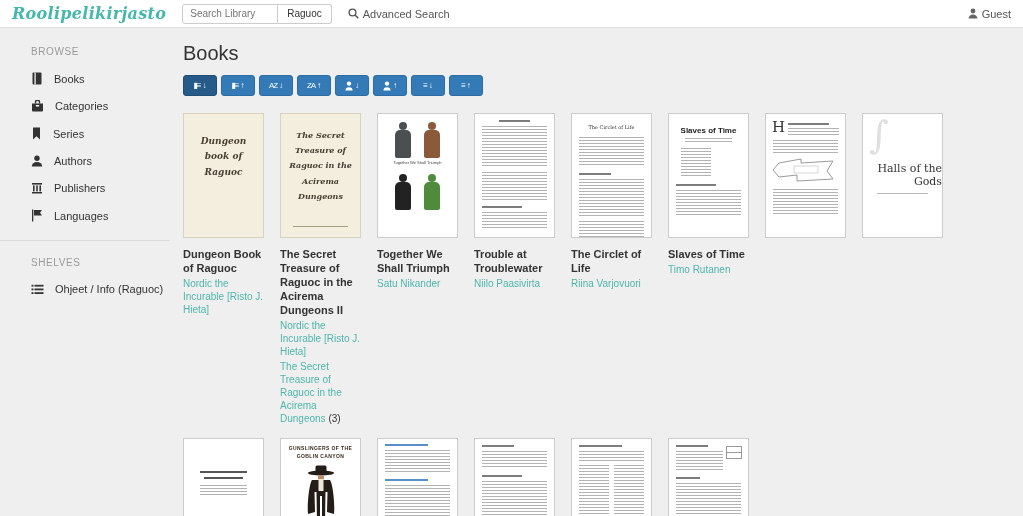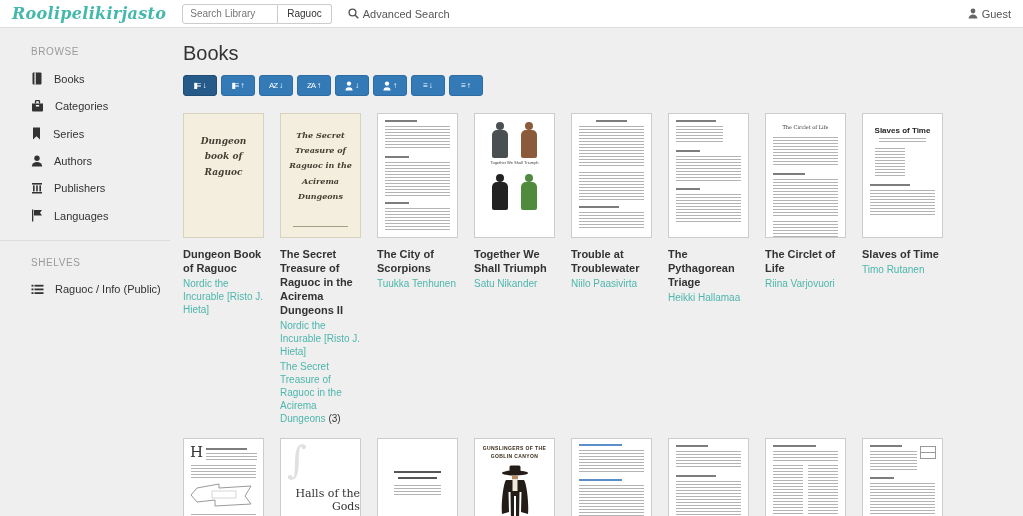--- a/index.html
+++ b/index.html
@@ -163,21 +163,21 @@
   <div class="side-header">SHELVES</div>
   <div class="side-item">
     <svg width="13" height="11" viewBox="0 0 13 11">
         <rect x="0.5" y="0.8" width="2" height="1.8" fill="#333"></rect>
         <rect x="3.5" y="0.8" width="9" height="1.8" fill="#333"></rect>
         <rect x="0.5" y="4.5" width="2" height="1.8" fill="#333"></rect>
         <rect x="3.5" y="4.5" width="9" height="1.8" fill="#333"></rect>
         <rect x="0.5" y="8.2" width="2" height="1.8" fill="#333"></rect>
         <rect x="3.5" y="8.2" width="9" height="1.8" fill="#333"></rect>
       </svg>
-    <span>Raguoc / Info (Public)</span>
+    <span>Ohjeet / Info (Raguoc)</span>
   </div>
 </div>
 
 <div class="main">
   <div class="page-title">Books</div>
 
   <div class="toolbar">
     <button class="tbtn active">
         <span class="g1">▮≡</span>
         <span class="g2">↓</span>
@@ -231,32 +231,20 @@
     <div class="card">
       <a class="cover parchment c2">
         <div class="bl-text">The Secret Treasure of Raguoc in the Acirema Dungeons</div>
         <div class="foot"></div>
       </a>
       <a class="b-title">The Secret Treasure of Raguoc in the Acirema Dungeons II</a>
       <a class="b-author">Nordic the Incurable [Risto J. Hieta]</a>
       <div class="b-series"><a>The Secret Treasure of Raguoc in the Acirema Dungeons</a> <span class="count">(3)</span></div>
     </div>
 
-    <div class="card">
-      <a class="cover c3">
-        <div class="hd w40"></div>
-        <div class="ln" style="height:24px"></div>
-        <div class="hd w30"></div>
-        <div class="ln" style="height:34px"></div>
-        <div class="hd w30"></div>
-        <div class="ln" style="height:22px"></div>
-      </a>
-      <a class="b-title">The City of Scorpions</a>
-      <a class="b-author">Tuukka Tenhunen</a>
-    </div>
 
     <div class="card">
       <a class="cover c5">
         <div class="chars-grid">
           <div class="fig" style="--c:#4a4f52"></div>
           <div class="fig" style="--c:#8a5a3a"></div>
         </div>
         <div class="chars-caption">Together We Shall Triumph</div>
         <div class="chars-grid">
           <div class="fig" style="--c:#222222"></div>
@@ -272,32 +260,20 @@
         <div class="hd w40" style="margin-left:auto;margin-right:auto;"></div>
         <div class="ln" style="height:42px"></div>
         <div class="ln" style="height:28px"></div>
         <div class="hd w50"></div>
         <div class="ln" style="height:18px"></div>
       </a>
       <a class="b-title">Trouble at Troublewater</a>
       <a class="b-author">Niilo Paasivirta</a>
     </div>
 
-    <div class="card">
-      <a class="cover c6">
-        <div class="hd w50"></div>
-        <div class="ln" style="height:18px;width:60%"></div>
-        <div class="hd w30"></div>
-        <div class="ln" style="height:26px"></div>
-        <div class="hd w30"></div>
-        <div class="ln" style="height:30px"></div>
-      </a>
-      <a class="b-title">The Pythagorean Triage</a>
-      <a class="b-author">Heikki Hallamaa</a>
-    </div>
 
     <div class="card">
       <a class="cover c7">
         <div class="center-title-sm">The Circlet of Life</div>
         <div class="ln" style="height:30px;margin-top:7px"></div>
         <div class="hd w40"></div>
         <div class="ln" style="height:38px"></div>
         <div class="ln" style="height:16px"></div>
       </a>
       <a class="b-title">The Circlet of Life</a>

